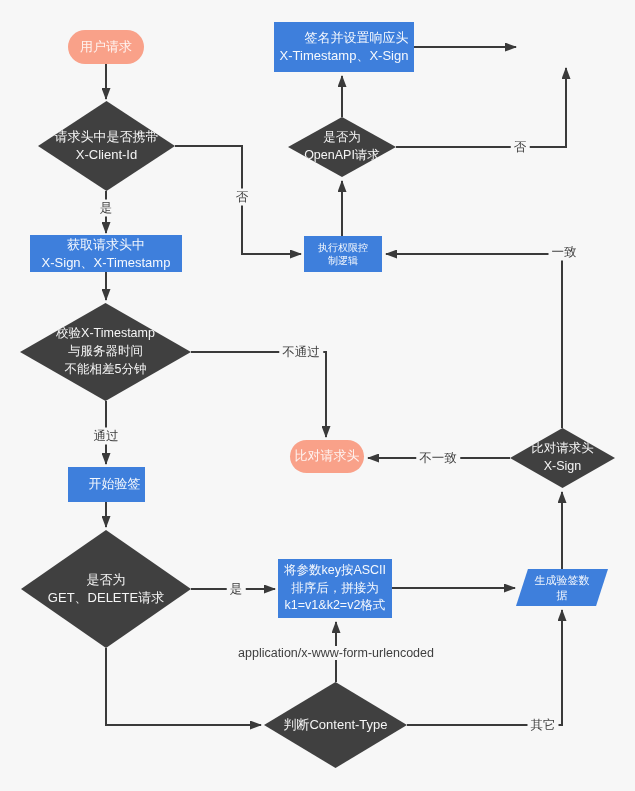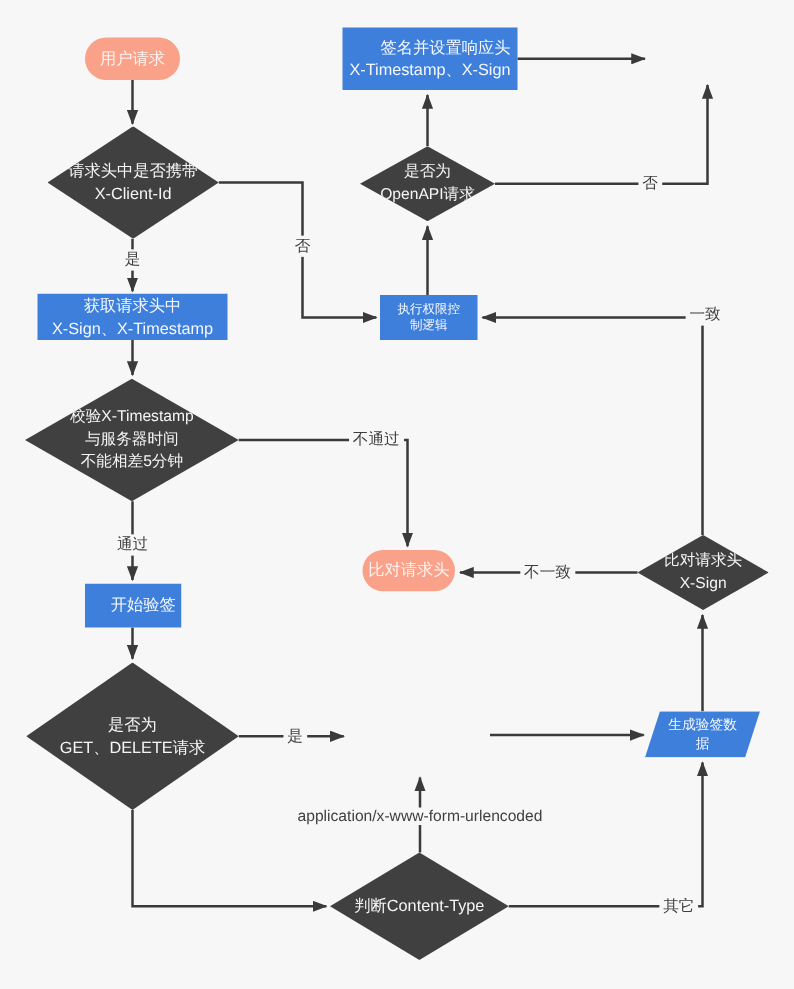--- a/index.html
+++ b/index.html
@@ -105,20 +105,25 @@
 
   <div class="node process" style="left:68px;top:467px;width:77px;height:35px;padding-left:16px;">
     <span class="nlabel">开始验签</span>
   </div>
 
   <div class="node decision" style="left:21px;top:530px;width:170px;height:118px;">
     <span class="nlabel">是否为
 GET、DELETE请求</span>
   </div>
 
+  <div class="node process" style="left:278px;top:559px;width:114px;height:59px;font-size:12.5px;line-height:1.4;">
+    <span class="nlabel">将参数key按ASCII
+排序后，拼接为
+k1=v1&amp;k2=v2格式</span>
+  </div>
 
   <div class="node data-node" style="left:516px;top:569px;width:92px;height:37px;font-size:11px;line-height:1.3;">
     <span class="nlabel">生成验签数
 据</span>
   </div>
 
   <div class="node decision" style="left:264px;top:682px;width:143px;height:86px;">
     <span class="nlabel">判断Content-Type</span>
   </div>
 

